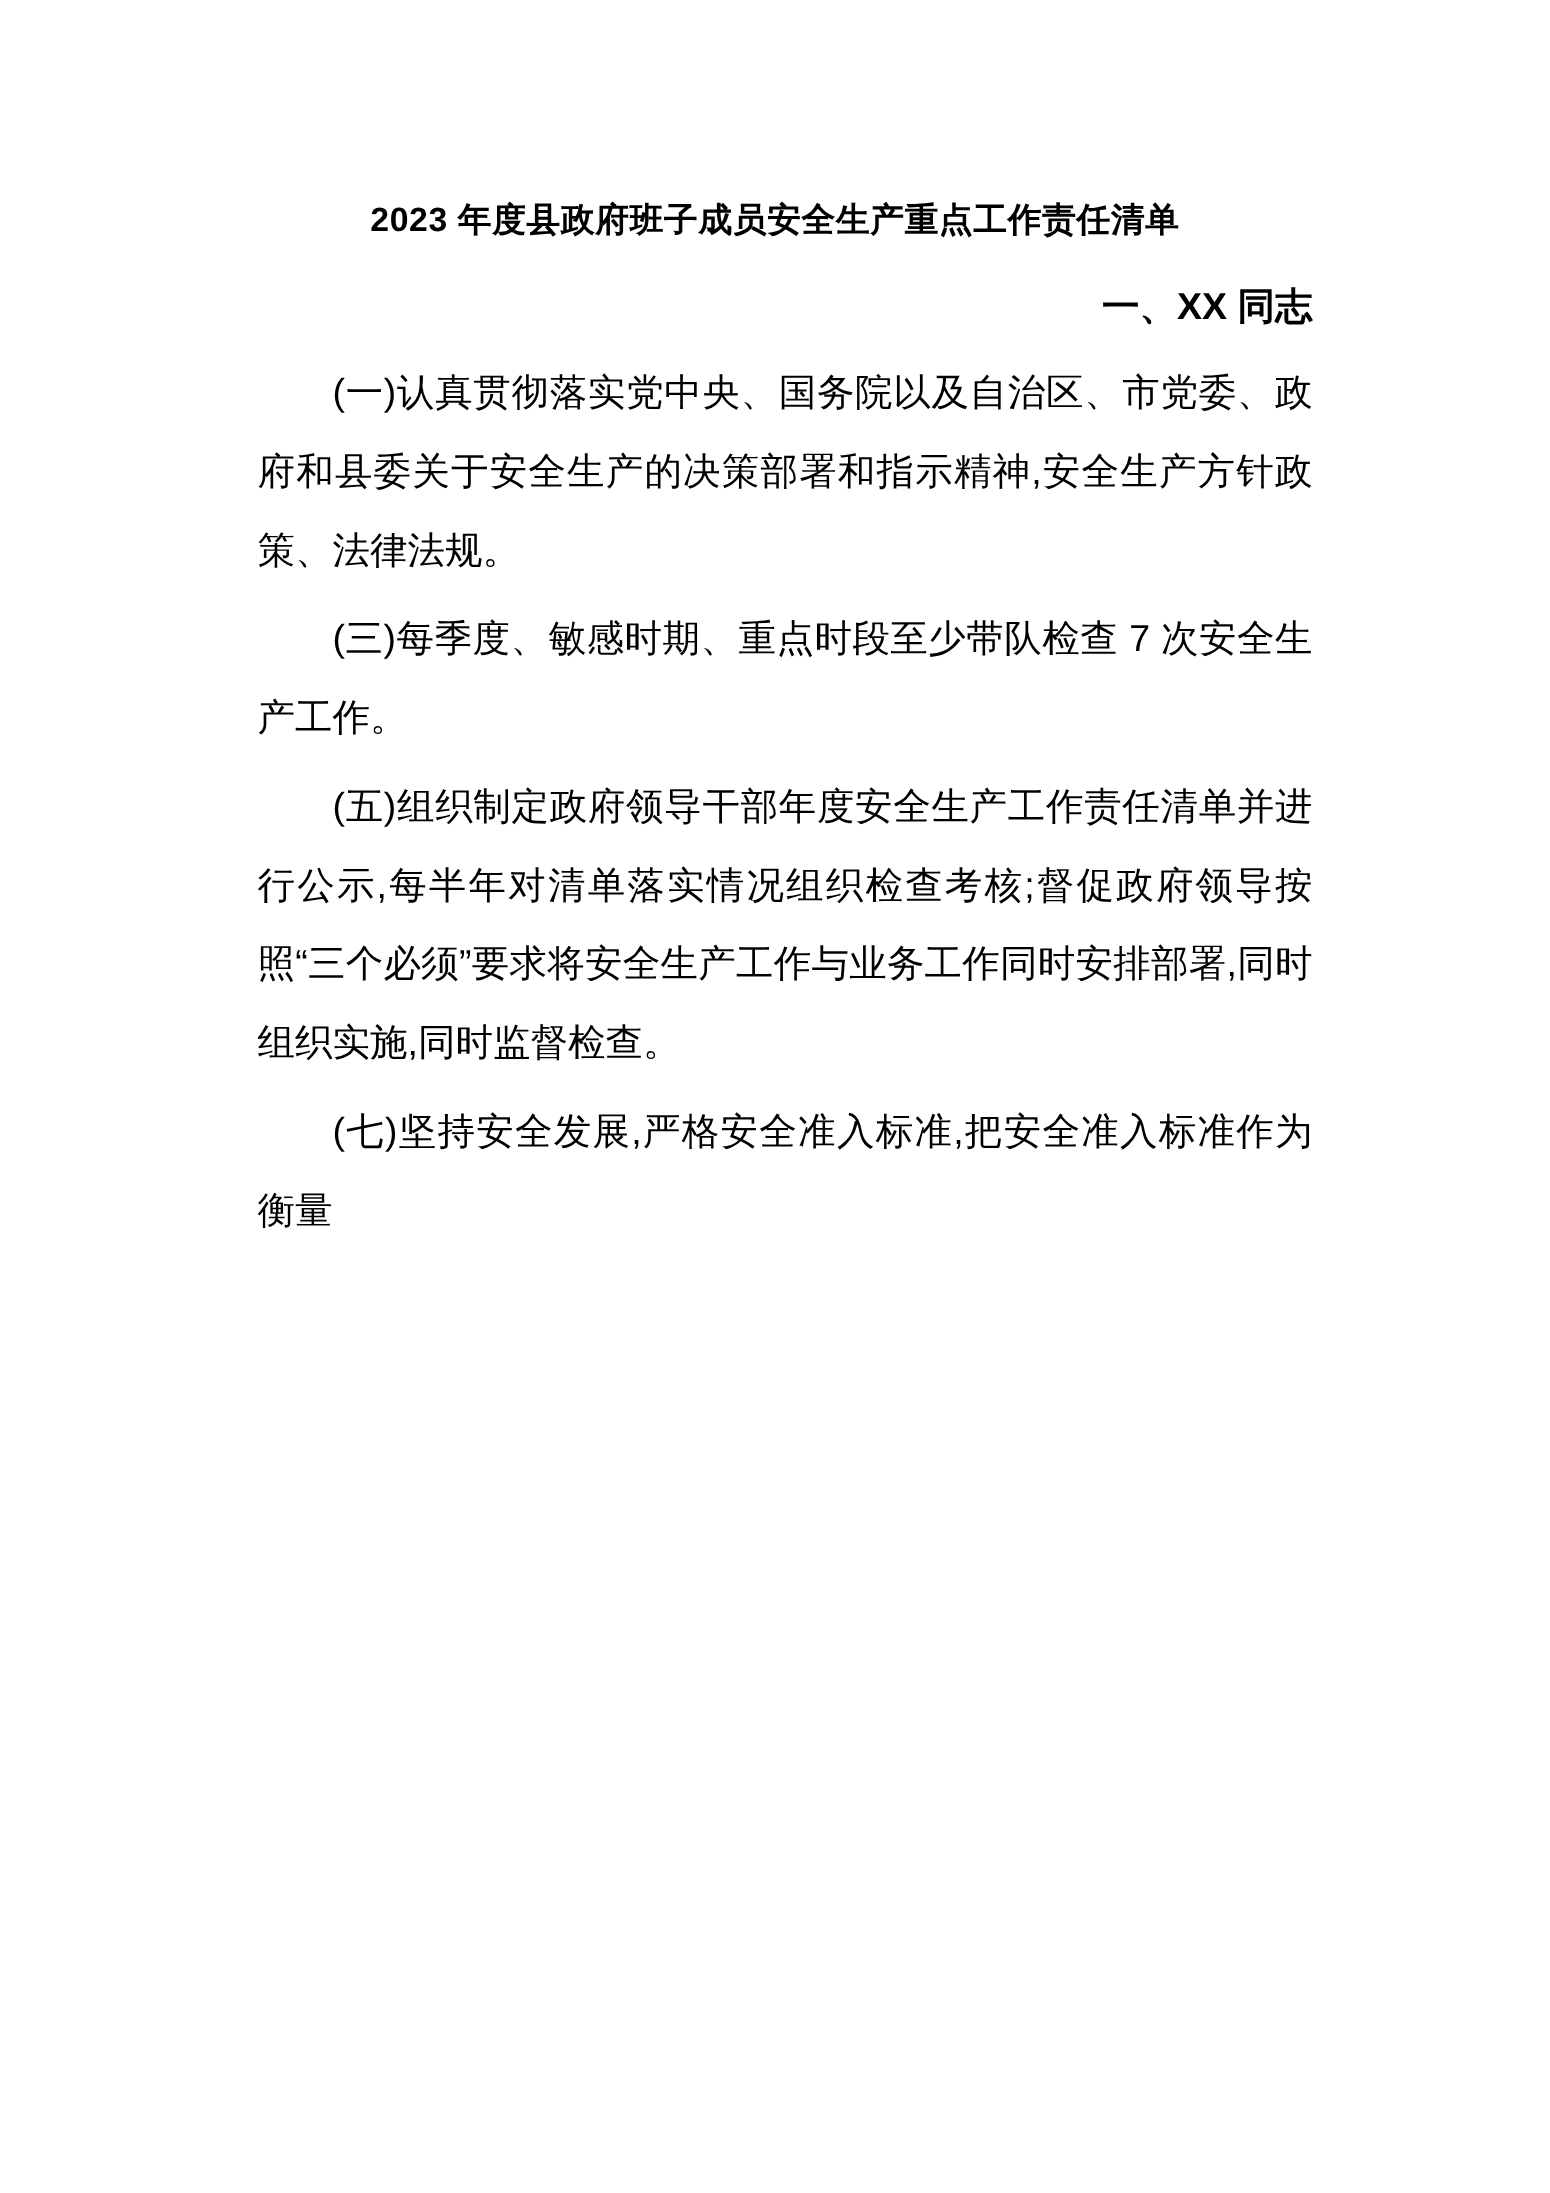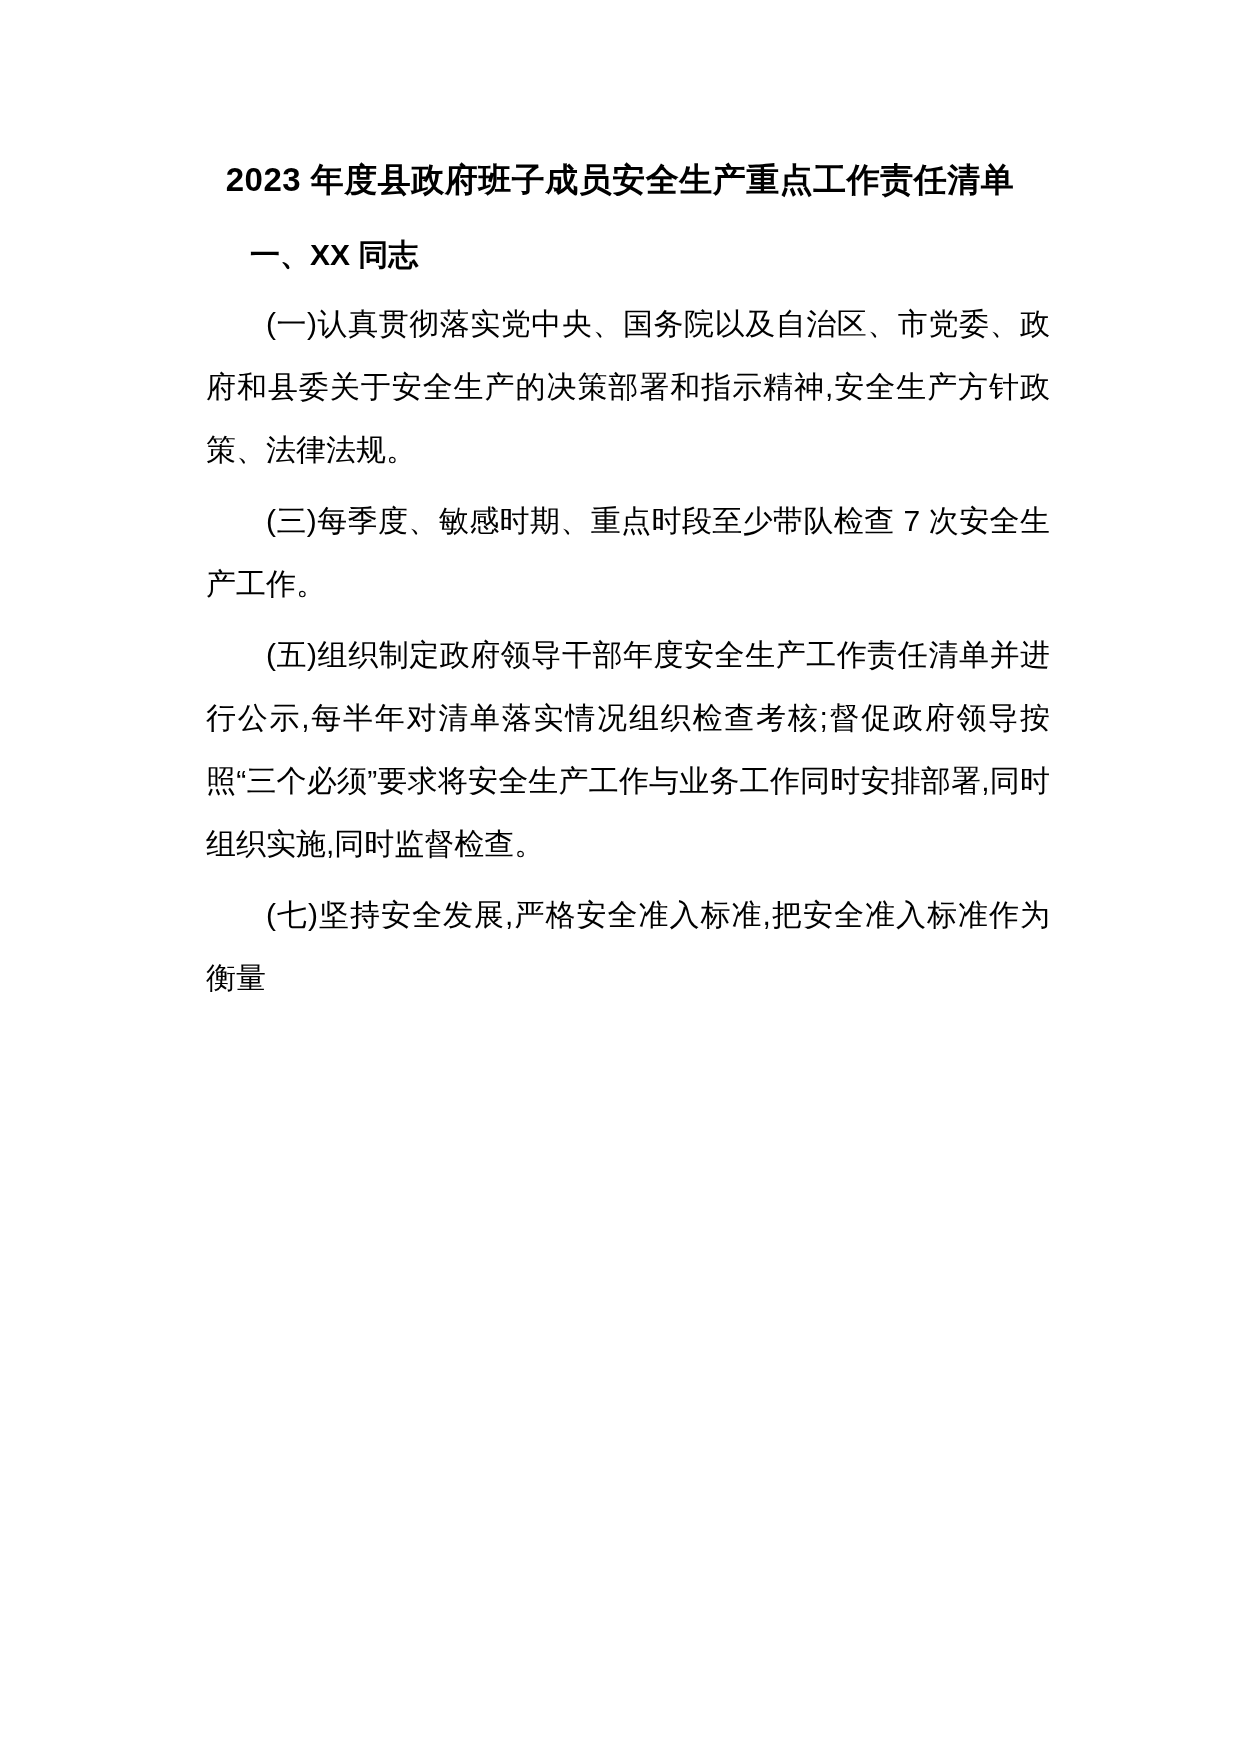--- a/index.html
+++ b/index.html
@@ -15,34 +15,35 @@
     overflow: hidden;
   }
   .page {
     box-sizing: border-box;
     width: 1240px;
     height: 1754px;
     padding: 158px 190px 0 190px;
     background: #ffffff;
   }
   .doc-title {
-    font-size: 33px;
+    font-size: 27px;
     font-weight: bold;
     text-align: center;
     margin: 0 0 20px 0;
     line-height: 1.35;
     letter-spacing: 0.5px;
     white-space: nowrap;
   }
   .section-heading {
     font-size: 30px;
     font-weight: bold;
     margin: 0 0 6px 0;
     text-indent: 2em;
     line-height: 63px;
+    text-align: right;
   }
   .para {
     font-size: 30px;
     font-weight: normal;
     margin: 0 0 8px 16px;
     text-indent: 2em;
     line-height: 63px;
     text-align: justify;
     text-justify: inter-character;
     word-break: break-all;

